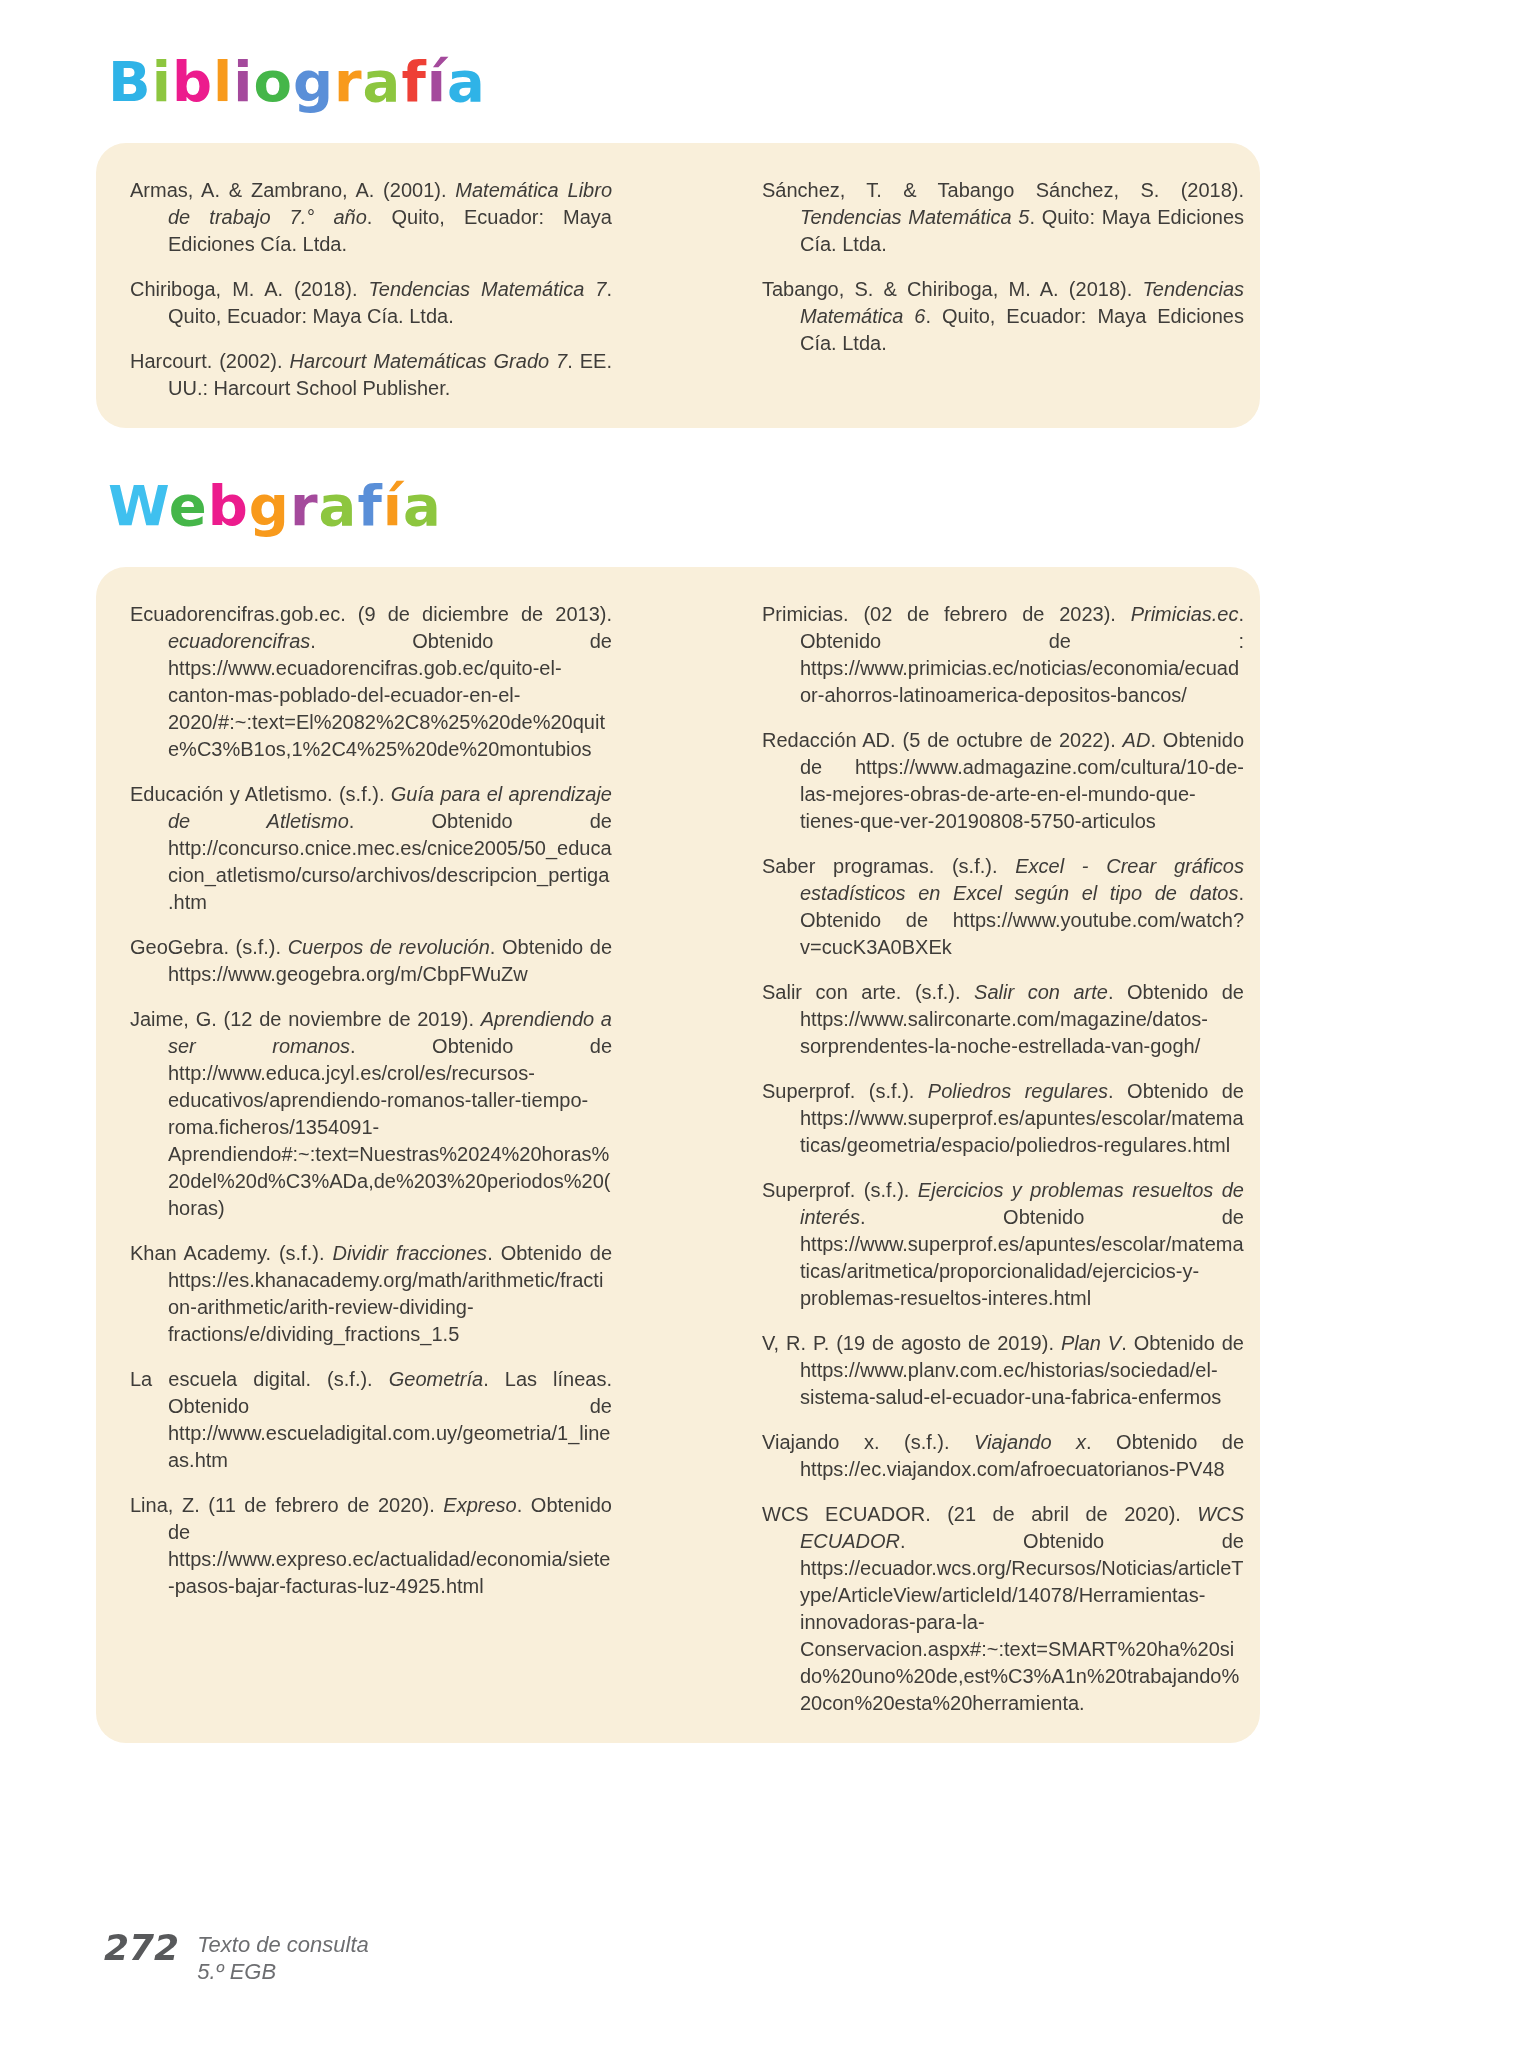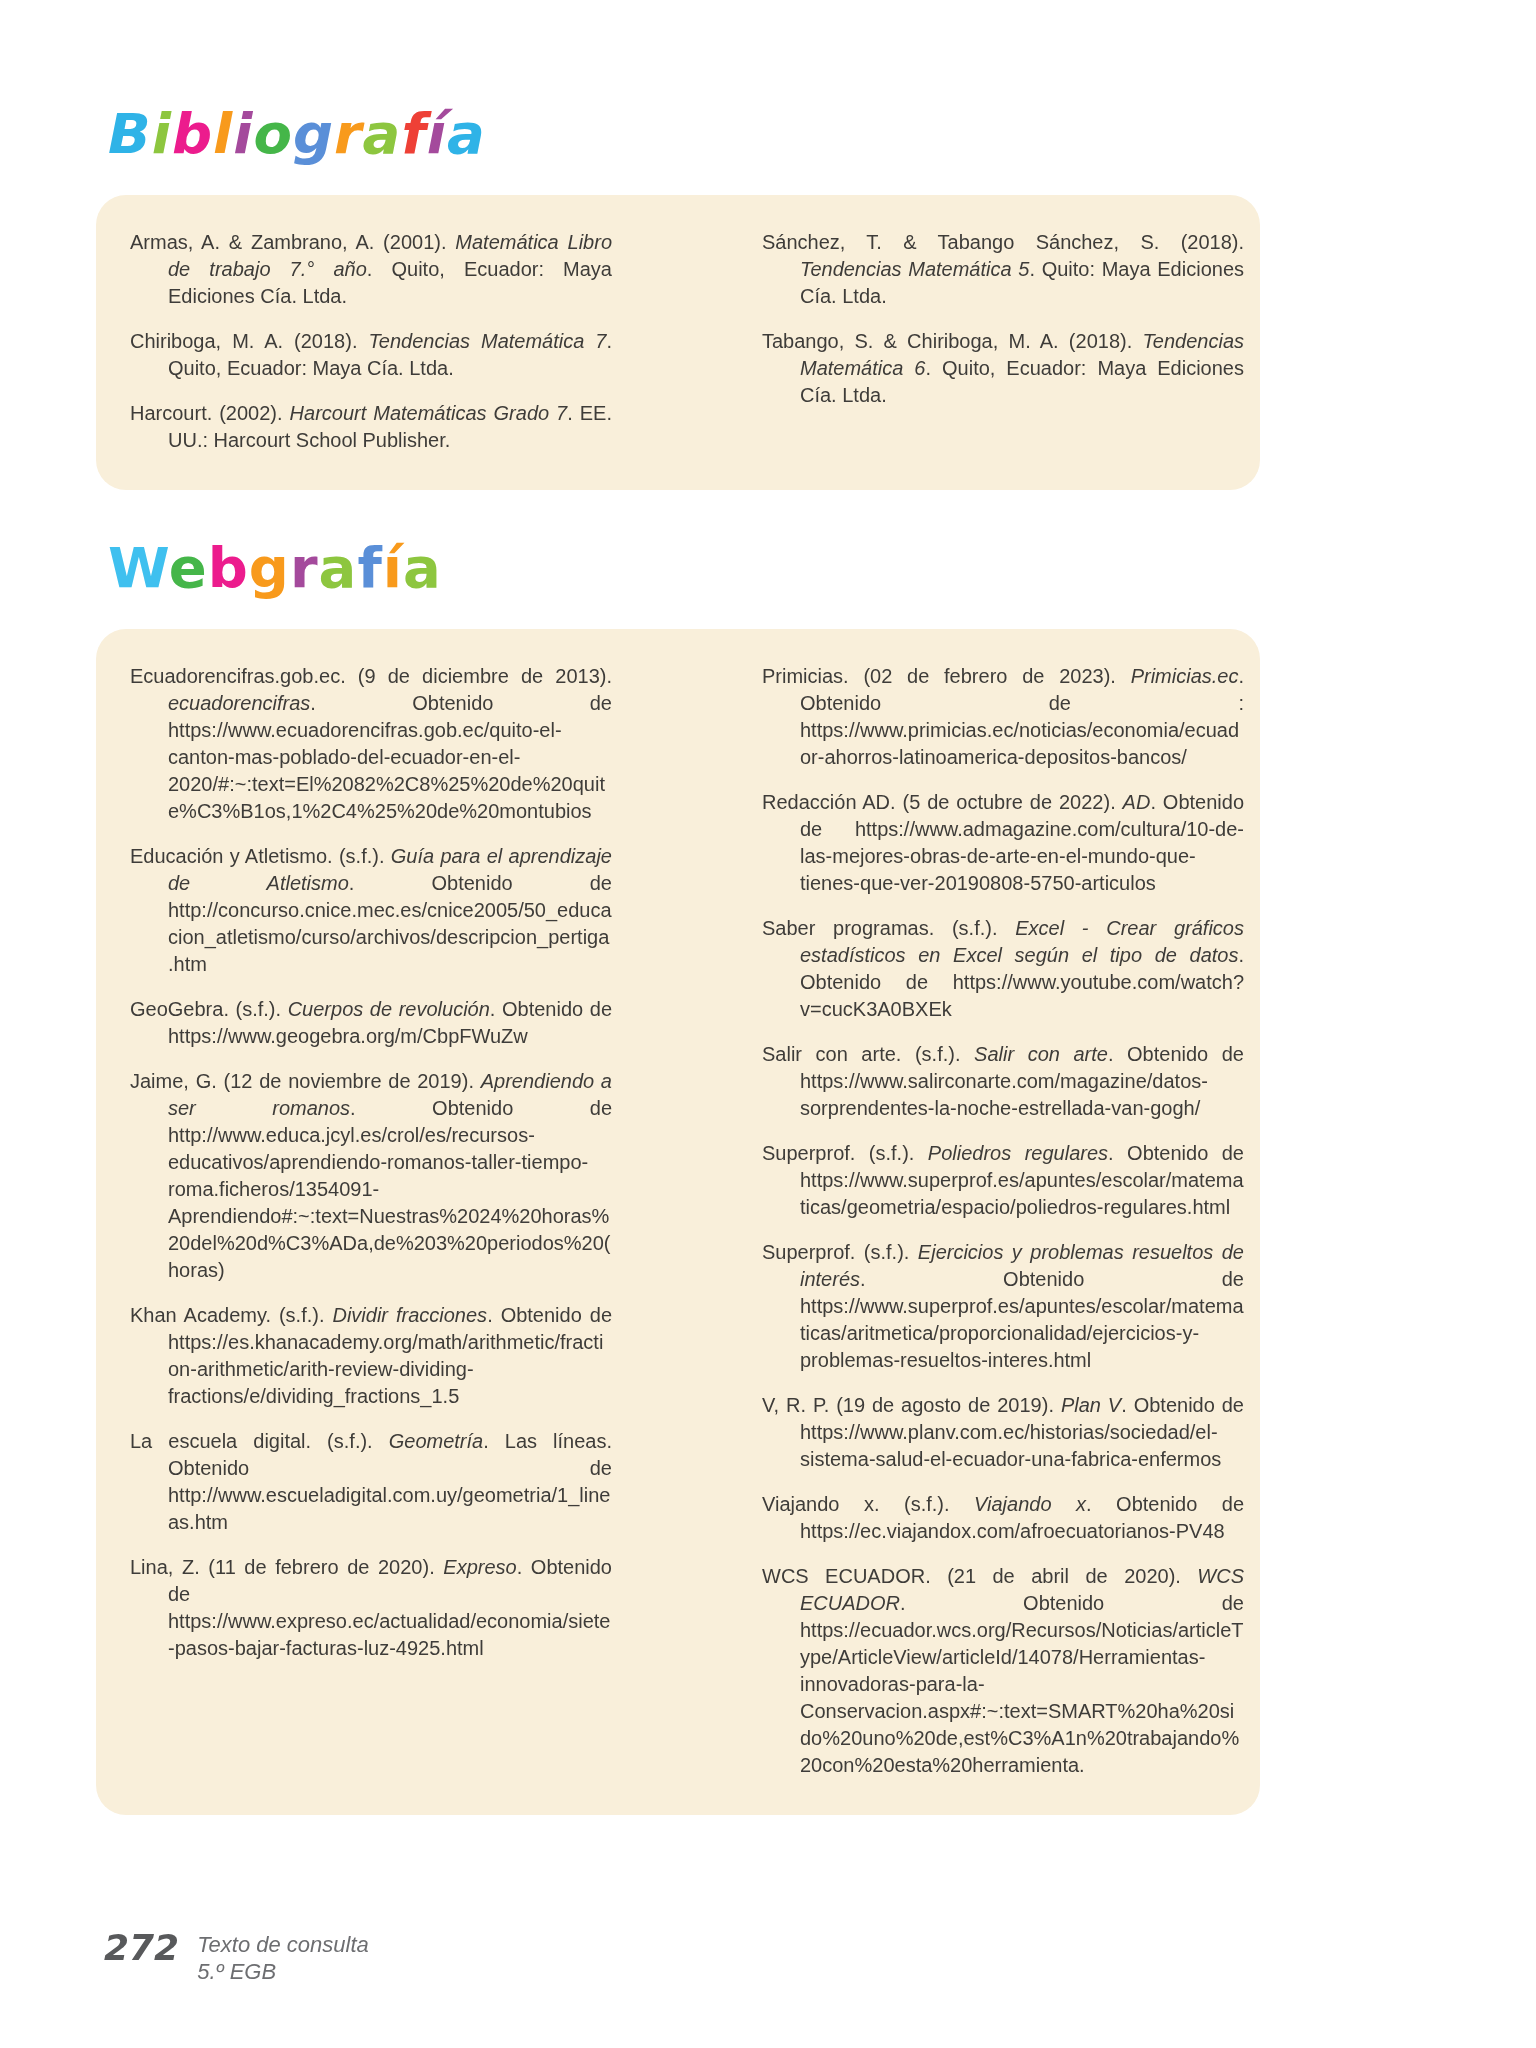--- a/index.html
+++ b/index.html
@@ -25,27 +25,27 @@
   }
   h1.rainbow {
     font-family: "DejaVu Sans", sans-serif;
     font-weight: bold;
     font-size: 56px;
     letter-spacing: 1px;
     margin: 0;
     padding-left: 12px;
     line-height: 1.2;
   }
-  .title-1 { padding-top: 100px; font-style: italic; }
+  .title-1 { padding-top: 48px; }
   .title-2 { padding-top: 44px; }
   .box {
     background: var(--box_bg, #f9efda);
     border-radius: 30px;
     margin-top: 28px;
-    padding: 34px 16px 36px 34px;
+    padding: 34px 16px 26px 34px;
     display: flex;
     justify-content: space-between;
   }
   .box .col { width: 482px; }
   .ref {
     font-size: 20px;
     line-height: 27px;
     color: var(--text, #3e3c39);
     text-align: justify;
     padding-left: 38px;

